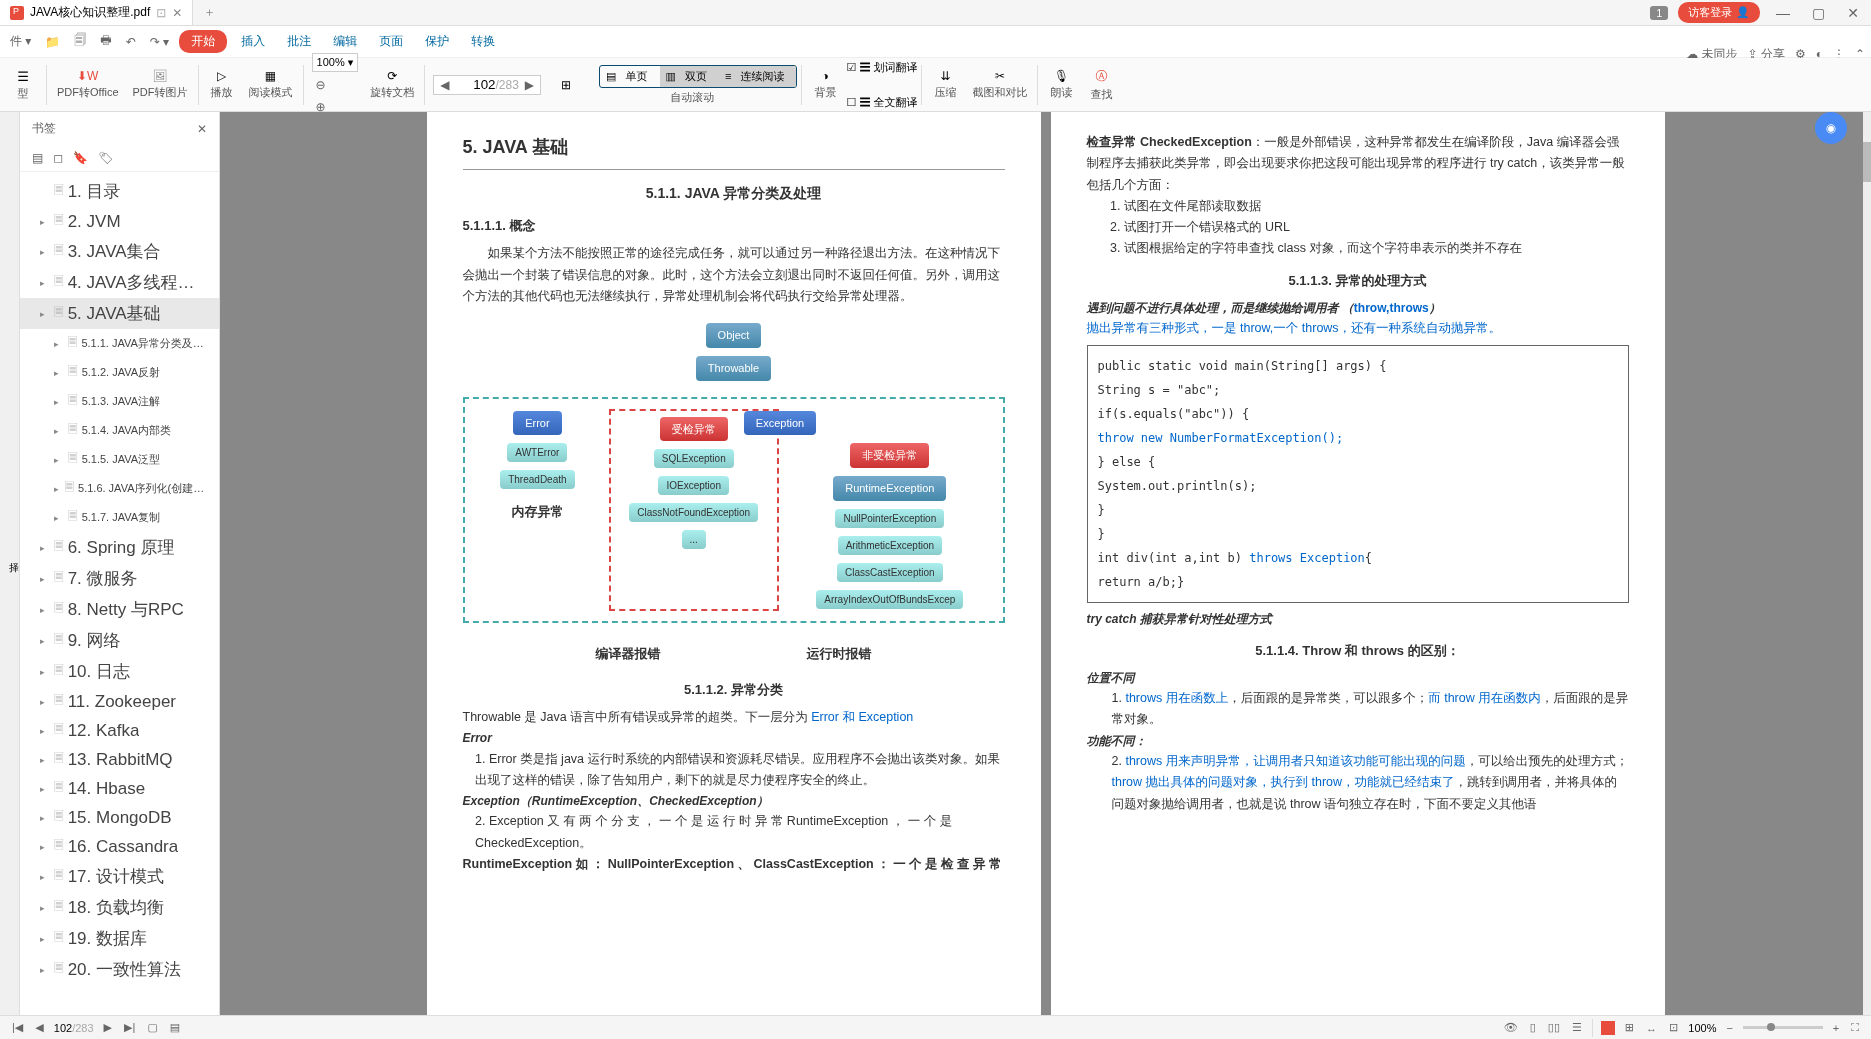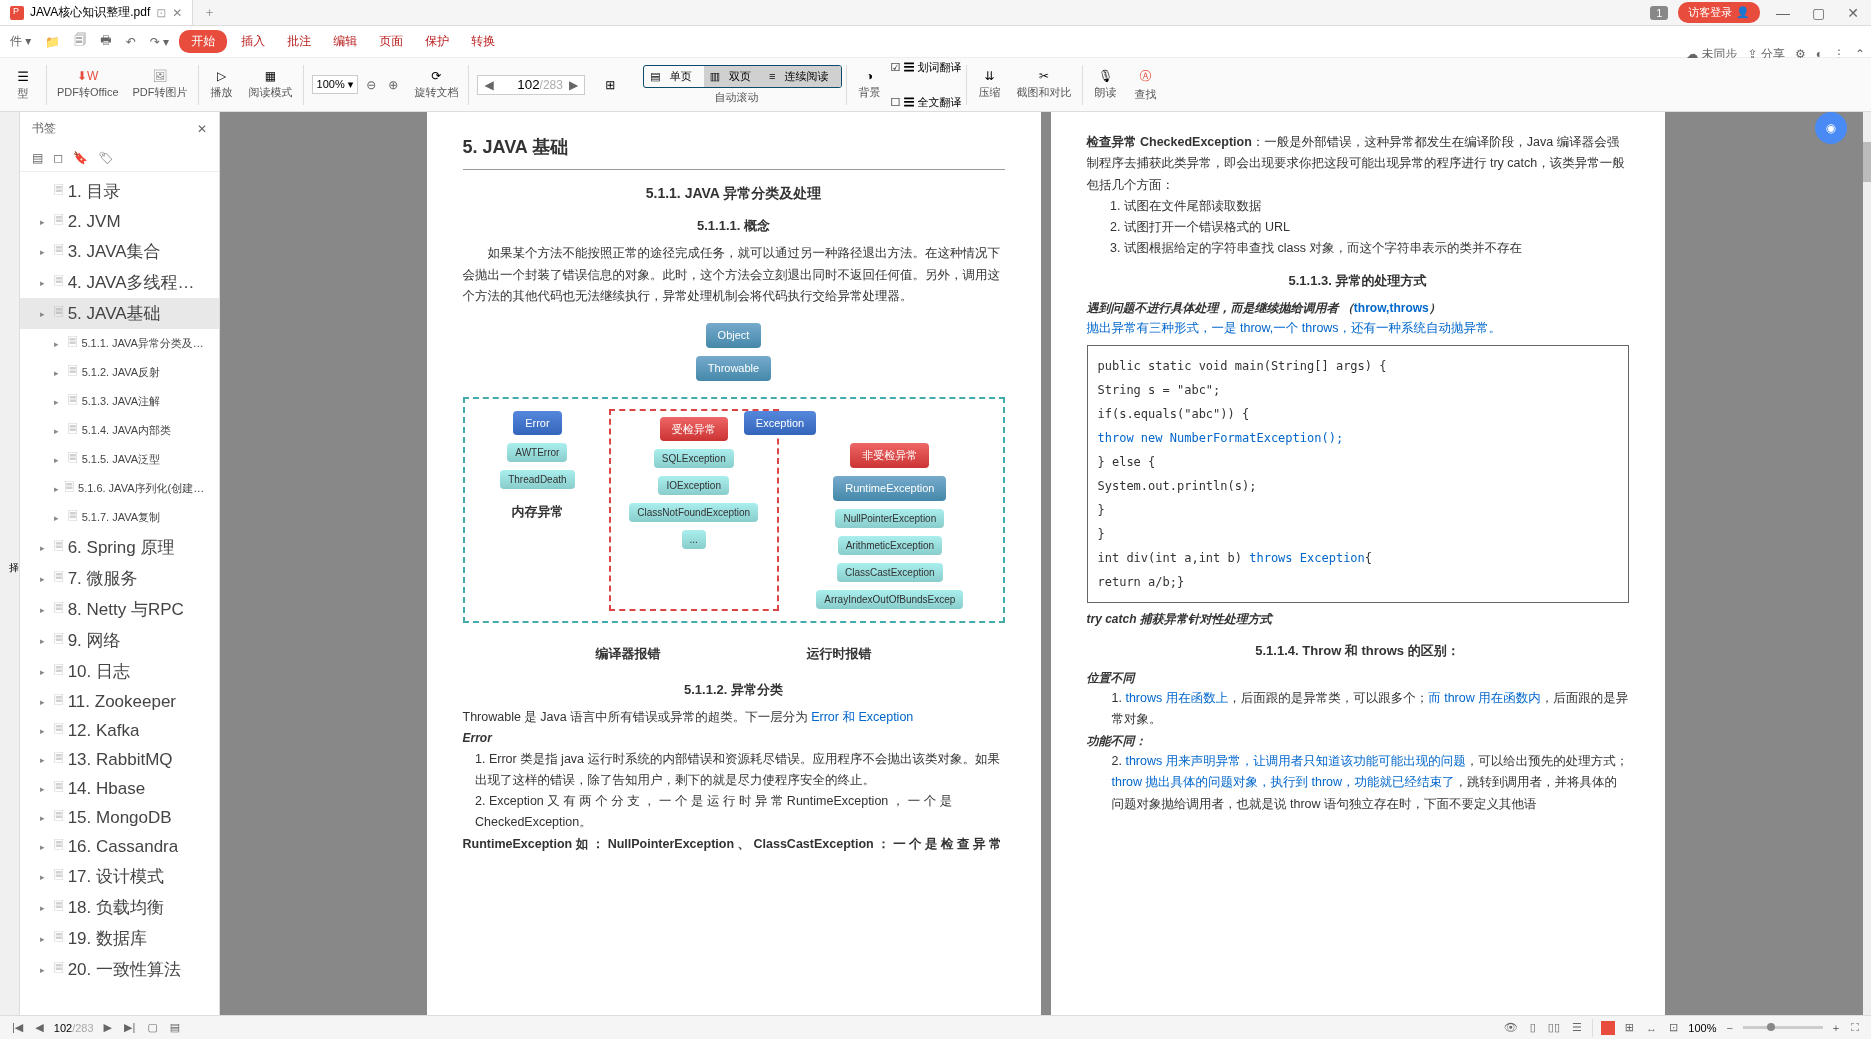--- a/index.html
+++ b/index.html
@@ -15,27 +15,27 @@
 .tab-add { padding: 0 10px; color: #888; cursor: pointer; }
 .tabbar-right { margin-left: auto; display: flex; align-items: center; gap: 10px; padding-right: 6px; }
 .badge-gray { background: #888; color: #fff; padding: 1px 6px; border-radius: 3px; font-size: 11px; }
 .login-btn { background: #e74c3c; color: #fff; padding: 3px 10px; border-radius: 10px; display: flex; align-items: center; gap: 4px; font-size: 11px; }
 .win-btn { padding: 0 6px; color: #666; cursor: pointer; font-size: 14px; }
 
 
 .menubar { display: flex; align-items: center; height: 32px; background: #fff; border-bottom: 1px solid #eee; padding: 0 6px; gap: 6px; }
 .menu-ico { color: #666; padding: 2px 4px; cursor: pointer; }
 .sep { width: 1px; height: 18px; background: #ddd; }
-.menu-txt { padding: 3px 8px; cursor: pointer; color: #b91c1c; }
+.menu-txt { padding: 3px 8px; cursor: pointer; color: #0369a1; }
 .menu-start { background: #e74c3c; color: #ffffff; padding: 3px 12px; border-radius: 10px; }
 .menubar-right { margin-left: auto; display: flex; gap: 10px; align-items: center; color: #666; margin-top: 25px; }
 
 
 .toolbar { display: flex; align-items: center; height: 54px; background: #fafafa; border-bottom: 1px solid #ddd; padding: 0 4px; gap: 2px; }
-.tool-group { display: flex; align-items: flex-end; gap: 4px; padding: 0 4px; }
+.tool-group { display: flex; align-items: flex-start; gap: 4px; padding: 0 4px; flex-direction: column; }
 .tool-btn { display: flex; flex-direction: column; align-items: center; justify-content: center; padding: 2px 6px; cursor: pointer; gap: 2px; min-width: 38px; }
 .tool-lbl { font-size: 11px; color: #555; white-space: nowrap; }
 .vsep { width: 1px; height: 40px; background: #ddd; margin: 0 2px; }
 .zoom-bx { border: 1px solid #ccc; padding: 2px 4px; background: #fff; font-size: 11px; }
 .page-in { width: 40px; border: none; text-align: right; background: transparent; }
 .page-total { color: #aaa; }
 .pg-group { display: flex; align-items: center; border: 1px solid #ccc; background: #fff; }
 .pg-arrow { padding: 2px 6px; cursor: pointer; color: #666; }
 .mode-pill { display: flex; border: 1px solid #0c4a6e; border-radius: 3px; overflow: hidden; font-size: 11px; margin-left: 12px; }
 .mode-pill span { padding: 3px 6px; cursor: pointer; }
@@ -380,21 +380,21 @@
           </div>
         </div>
     </div>
 
     <div class="content">
       <div class="pages">
 
         <div class="page">
           <h1 style="border-bottom:1px solid #999;padding-bottom:6px">5. JAVA 基础</h1>
           <h2>5.1.1.  JAVA 异常分类及处理</h2>
-          <h3 style="text-align:center">5.1.1.1.    概念</h3>
+          <h3 style="">5.1.1.1.    概念</h3>
           <p class="indent">如果某个方法不能按照正常的途径完成任务，就可以通过另一种路径退出方法。在这种情况下会抛出一个封装了错误信息的对象。此时，这个方法会立刻退出同时不返回任何值。另外，调用这个方法的其他代码也无法继续执行，异常处理机制会将代码执行交给异常处理器。</p>
 
           <div style="margin:14px 0">
             <div class="dia-col">
               <span class="node n-blue">Object</span>
               <span class="node n-blue">Throwable</span>
             </div>
             <div class="diagram">
               <div class="dia-row">
                 <div class="dia-col" style="width:25%">
@@ -424,20 +424,21 @@
             <div class="dia-row" style="padding:0 60px">
               <span class="dia-lbl">编译器报错</span>
               <span class="dia-lbl">运行时报错</span>
             </div>
           </div>
 
           <h3 style="text-align:center">5.1.1.2.    异常分类</h3>
           <p><span>Throwable 是 Java 语言中所有错误或异常的超类。下一层分为 </span><span class="blu">Error 和 Exception</span></p>
           <p class="sub">Error</p>
           <p style="padding-left:1em">1.    Error 类是指 java 运行时系统的内部错误和资源耗尽错误。应用程序不会抛出该类对象。如果出现了这样的错误，除了告知用户，剩下的就是尽力使程序安全的终止。</p>
+          <p class="sub">Exception（RuntimeException、CheckedException）</p>
           <p style="padding-left:1em">2.    Exception  又 有 两 个 分 支 ， 一 个 是 运 行 时 异 常  RuntimeException ， 一 个 是 CheckedException。</p>
           <p style="font-weight:bold">RuntimeException  如 ： NullPointerException 、 ClassCastException ： 一 个 是 检 查 异 常</p>
         </div>
 
         <div class="page">
           <p><b>检查异常 CheckedException</b><span>：一般是外部错误，这种异常都发生在编译阶段，Java 编译器会强制程序去捕获此类异常，即会出现要求你把这段可能出现异常的程序进行 try catch，该类异常一般包括几个方面：</span></p>
           <ol style="padding-left:3em">
             <li>试图在文件尾部读取数据</li>
             <li>试图打开一个错误格式的 URL</li>
             <li>试图根据给定的字符串查找 class 对象，而这个字符串表示的类并不存在</li>

